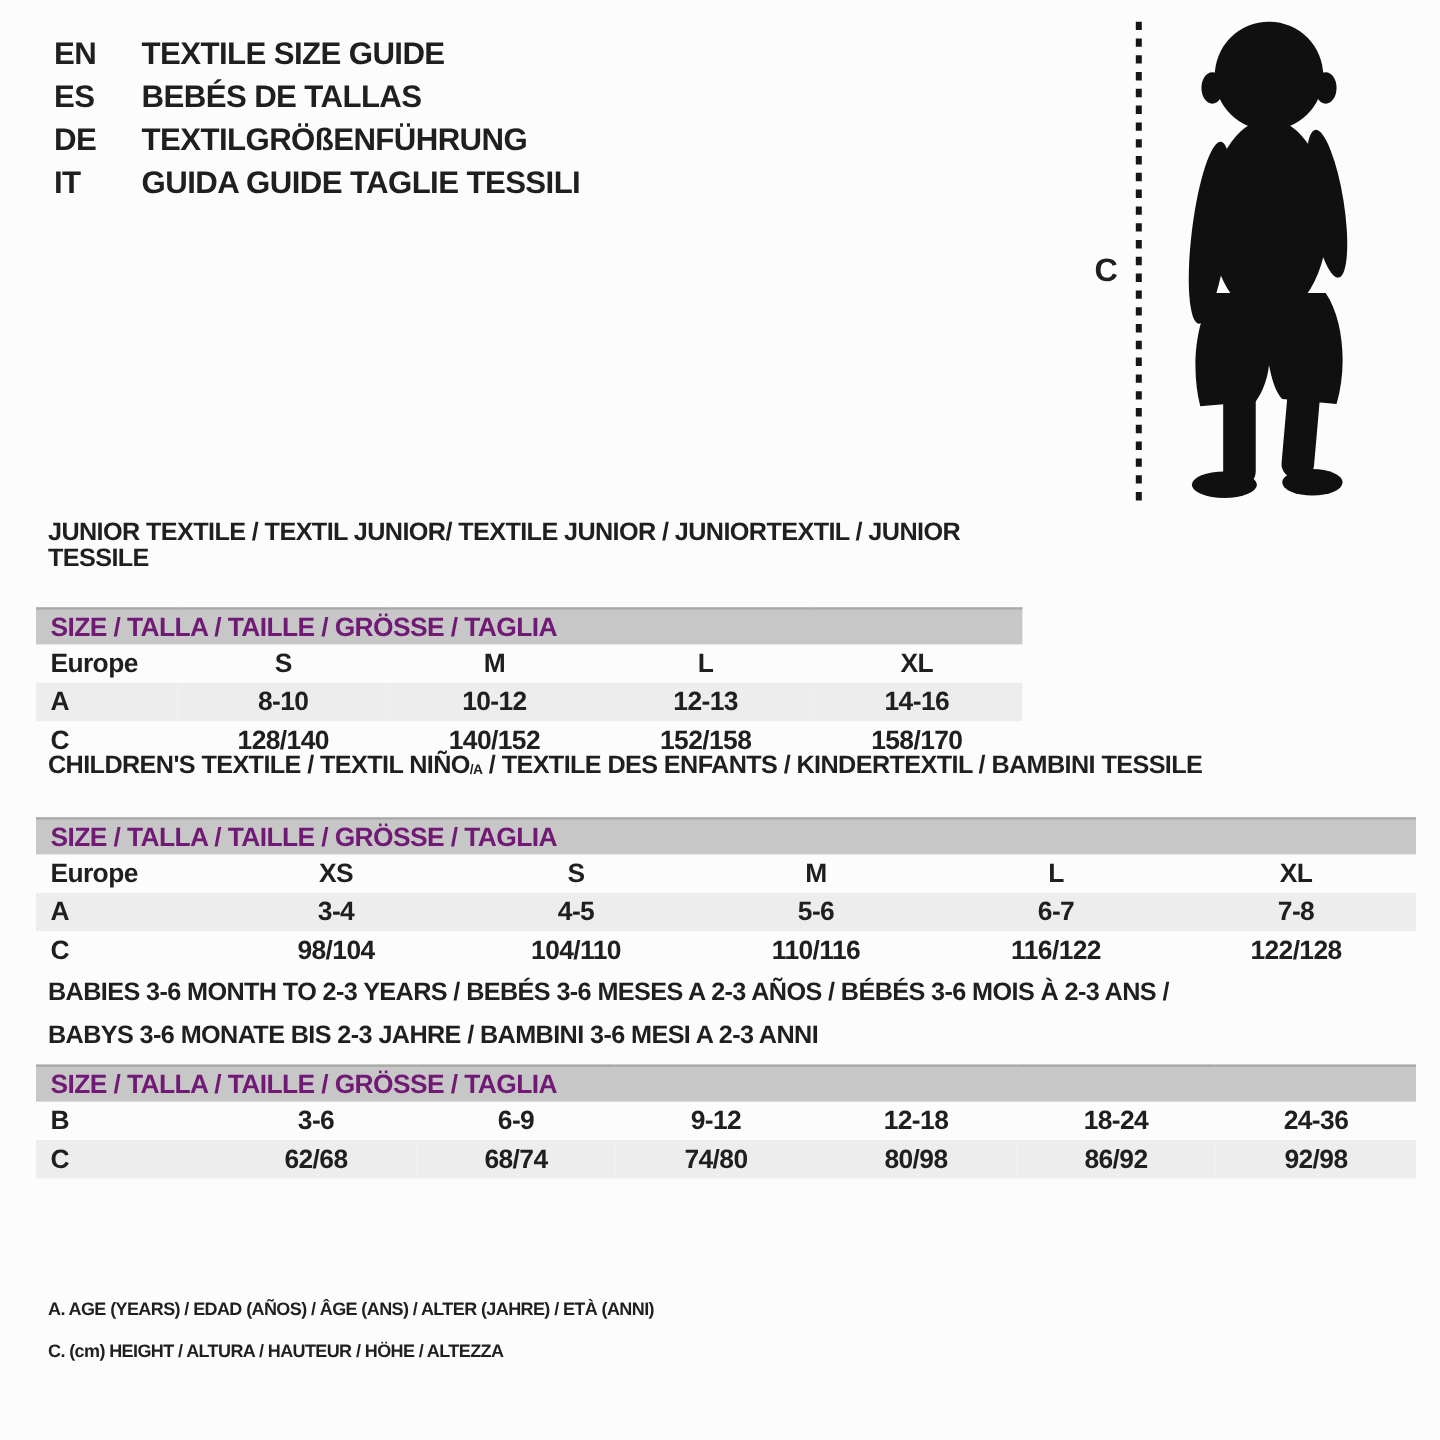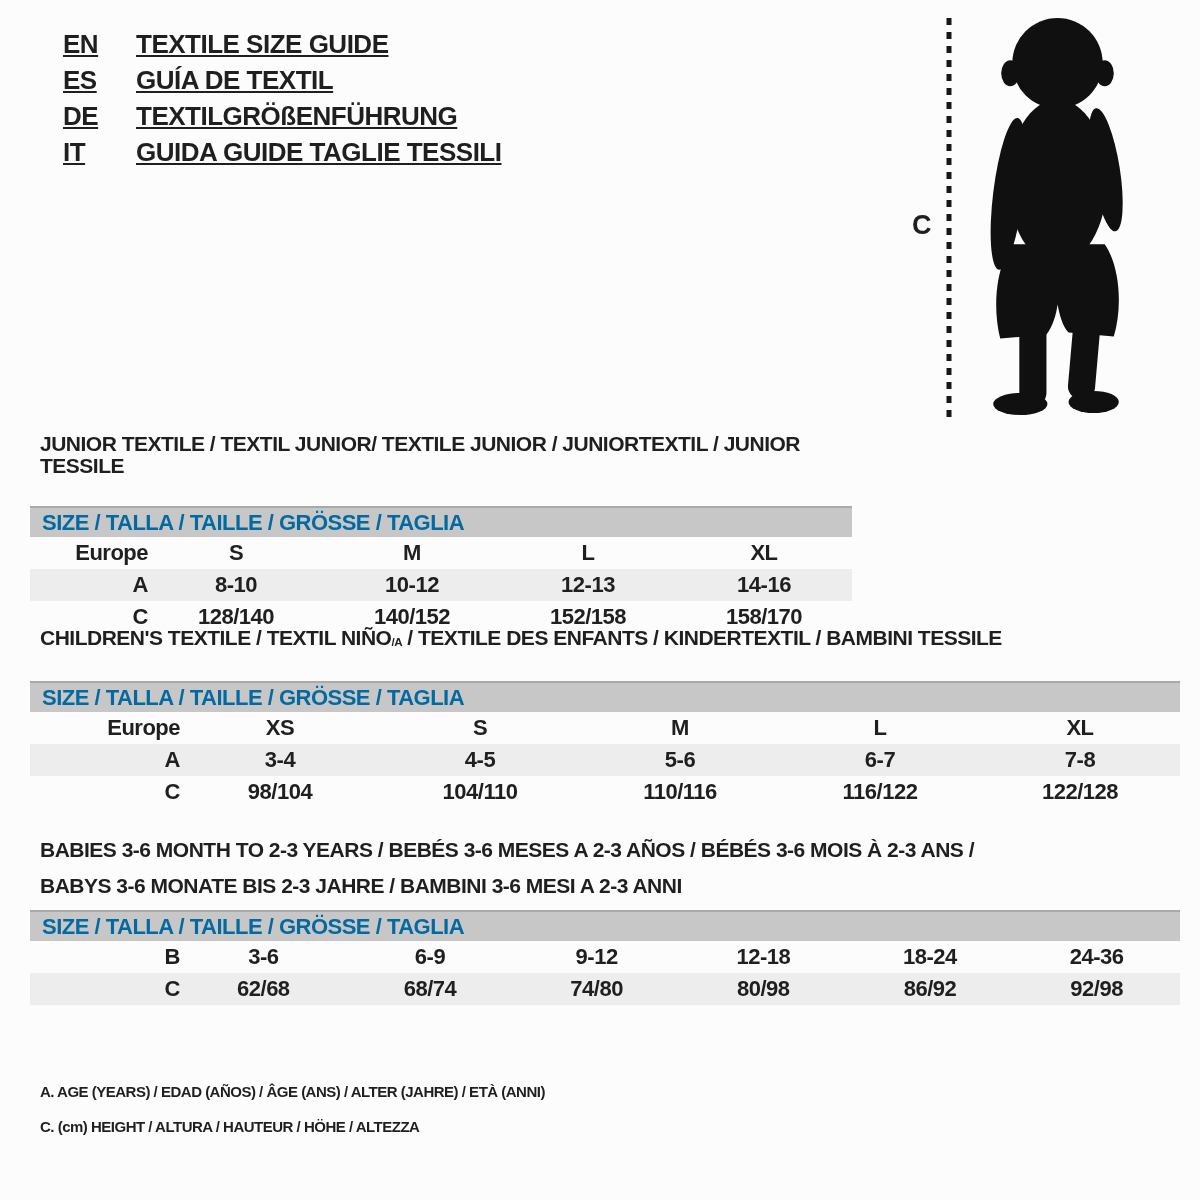--- a/index.html
+++ b/index.html
@@ -6,62 +6,62 @@
   body{
     width:1200px;height:1200px;position:relative;overflow:hidden;
     background:#fcfcfc;
     font-family:"Liberation Sans",sans-serif;
     font-weight:700;
     font-stretch:condensed;
     letter-spacing:-0.5px;
     color:#1f1f1f;
   }
   
-  .lang-block{position:absolute;left:63px;top:26px;text-decoration:underline;}
+  .lang-block{position:absolute;left:45px;top:26px;}
   .lang-row{display:flex;line-height:36px;font-size:26px;}
   .lang-code{width:73px;flex:0 0 73px;}
   
   .figure-area{position:absolute;left:900px;top:8px;width:300px;height:415px;}
   .dash-line{position:absolute;left:45px;top:10px;}
   .figure-label{position:absolute;left:12px;top:202px;font-size:27px;}
   .toddler{position:absolute;left:70px;top:5px;}
   
   .sec{position:absolute;left:30px;}
   .sec-junior{top:433px;width:822px;}
   .sec-children{top:627px;width:1150px;}
-  .sec-babies{top:832px;width:1150px;}
+  .sec-babies{top:809px;width:1150px;}
   .sec h2{margin:0 0 29px 10px;font-size:21px;font-weight:700;line-height:22px;}
   .sec-babies h2{margin:0 0 6px 10px;line-height:36px;}
   .t-sub{font-size:0.55em;position:relative;bottom:-0.12em;}
   
   table{width:100%;border-collapse:collapse;table-layout:fixed;}
   td{font-size:22px;text-align:center;height:32px;padding:0;font-weight:700;}
-  td.lbl{text-align:right;padding-left:12px;}
+  td.lbl{text-align:left;padding-left:12px;}
   tr.head td{
     background:#c7c7c7;border-top:2px solid #a9a9a9;
-    text-align:left;padding-left:12px;height:29px;color:#0369a1;
+    text-align:left;padding-left:12px;height:29px;color:#701a75;
   }
   tr.alt td{background:#ededed;}
   .t-junior col.lblcol{width:118px;}
   .t-wide col.lblcol{width:150px;}
   
   .legend{position:absolute;left:40px;top:1074px;}
   .legend-line{font-size:15px;line-height:35px;}
 </style>
 </head>
 <body>
 
 <header class="lang-block">
   <div class="lang-row">
     <span class="lang-code">EN</span>
     <span class="lang-title">TEXTILE SIZE GUIDE</span>
   </div>
   <div class="lang-row">
     <span class="lang-code">ES</span>
-    <span class="lang-title">GUÍA DE TEXTIL</span>
+    <span class="lang-title">BEBÉS DE TALLAS</span>
   </div>
   <div class="lang-row">
     <span class="lang-code">DE</span>
     <span class="lang-title">TEXTILGRÖßENFÜHRUNG</span>
   </div>
   <div class="lang-row">
     <span class="lang-code">IT</span>
     <span class="lang-title">GUIDA GUIDE TAGLIE TESSILI</span>
   </div>
 </header>

